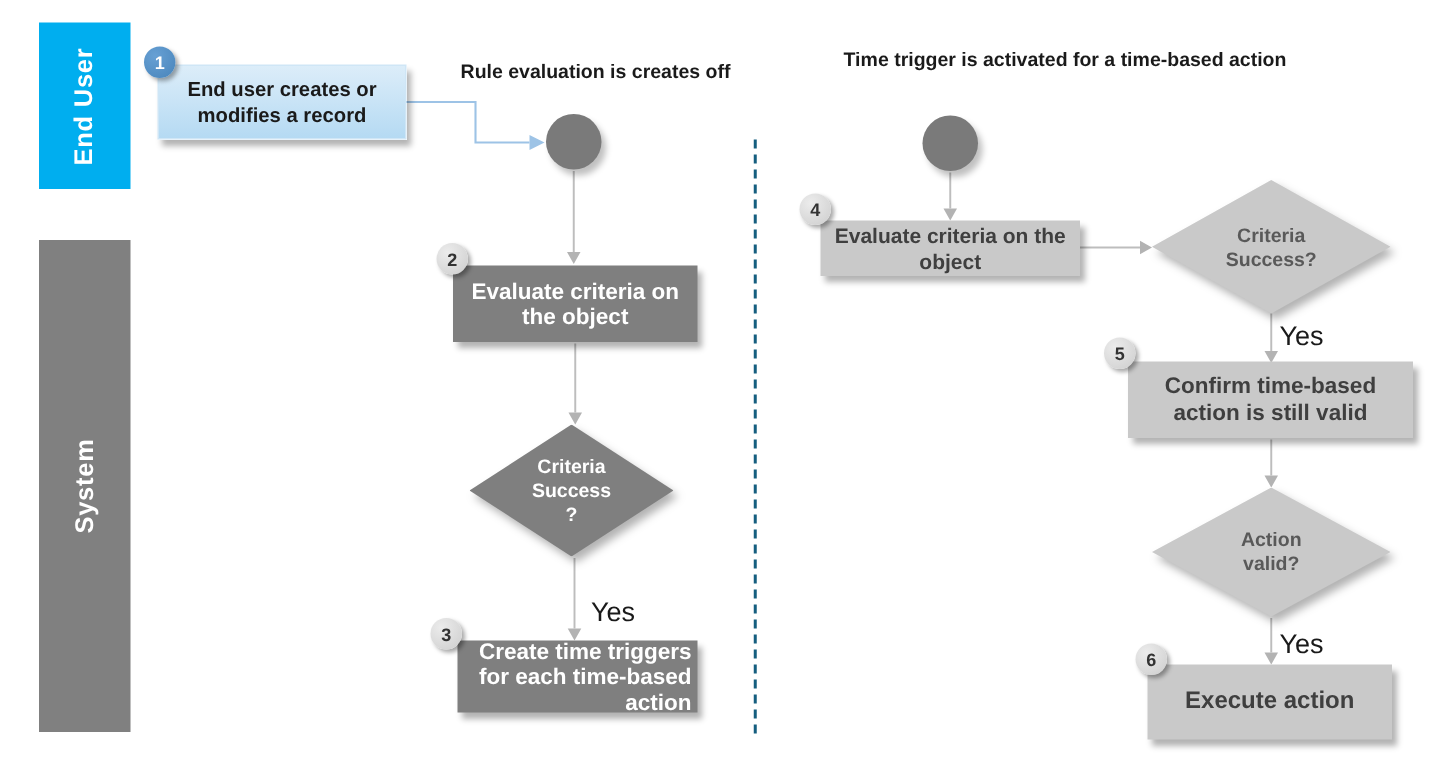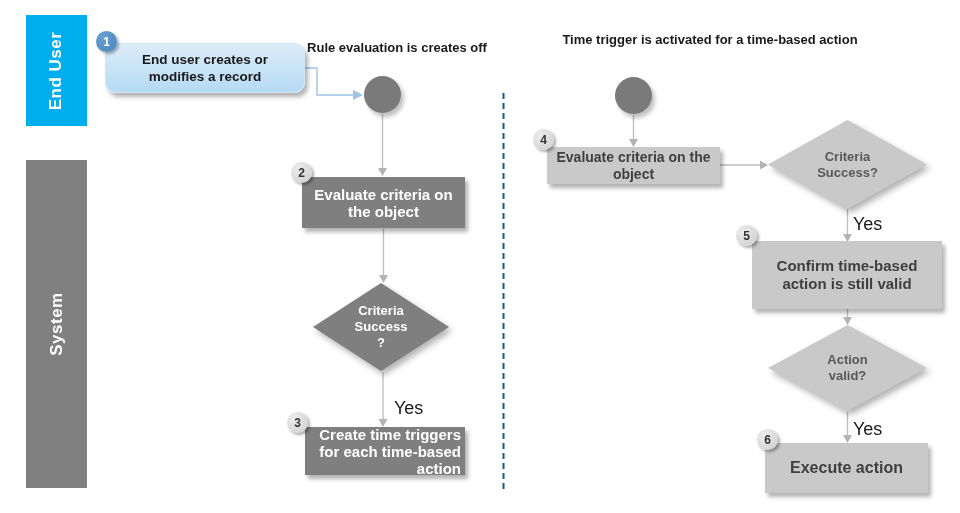--- a/index.html
+++ b/index.html
@@ -77,21 +77,21 @@
   <div class="abs lane lane-system" style="left:26px;top:160px;width:61px;height:328px;">
     <span>System</span>
   </div>
 
   <div class="abs hdr" style="left:297px;top:40px;width:200px;">Rule evaluation is creates off</div>
   <div class="abs hdr" style="left:555px;top:32px;width:310px;">Time trigger is activated for a time-based action</div>
 
   <div class="abs startc" style="left:364px;top:76px;width:37px;height:37px;"></div>
   <div class="abs startc" style="left:615px;top:77px;width:37px;height:37px;"></div>
 
-  <div class="abs box blue-box" style="left:105px;top:43px;width:200px;height:50px;padding:0 8px;box-sizing:border-box;border-radius:11px;">
+  <div class="abs box blue-box" style="left:105px;top:43px;width:166px;height:50px;padding:0 8px;box-sizing:border-box;">
     <span>End user creates or modifies a record</span>
   </div>
   <div class="abs badge badge-blue" style="left:96px;top:31px;">1</div>
 
   <div class="abs box node-dark" style="left:302px;top:177px;width:163px;height:51px;padding:0 6px;box-sizing:border-box;">
     <span>Evaluate criteria on the object</span>
   </div>
   <div class="abs badge" style="left:291px;top:162px;">2</div>
 
   <div class="abs dwrap" style="left:313px;top:283px;width:136px;height:88px;">
@@ -110,21 +110,21 @@
     <span>Evaluate criteria on the object</span>
   </div>
   <div class="abs badge" style="left:533px;top:129px;">4</div>
 
   <div class="abs dwrap" style="left:768px;top:120px;width:159px;height:89px;">
     <div class="diamond d-light">Criteria
 Success?</div>
   </div>
   <div class="abs yes" style="left:853px;top:214px;">Yes</div>
 
-  <div class="abs box node-light" style="left:752px;top:241px;width:190px;height:68px;padding:12px 8px;box-sizing:border-box;">
+  <div class="abs box node-light" style="left:752px;top:241px;width:190px;height:51px;padding:12px 8px;box-sizing:border-box;">
     <span>Confirm time-based action is still valid</span>
   </div>
   <div class="abs badge" style="left:736px;top:225px;">5</div>
 
   <div class="abs dwrap" style="left:768px;top:325px;width:159px;height:86px;">
     <div class="diamond d-light">Action
 valid?</div>
   </div>
   <div class="abs yes" style="left:853px;top:419px;">Yes</div>
 

